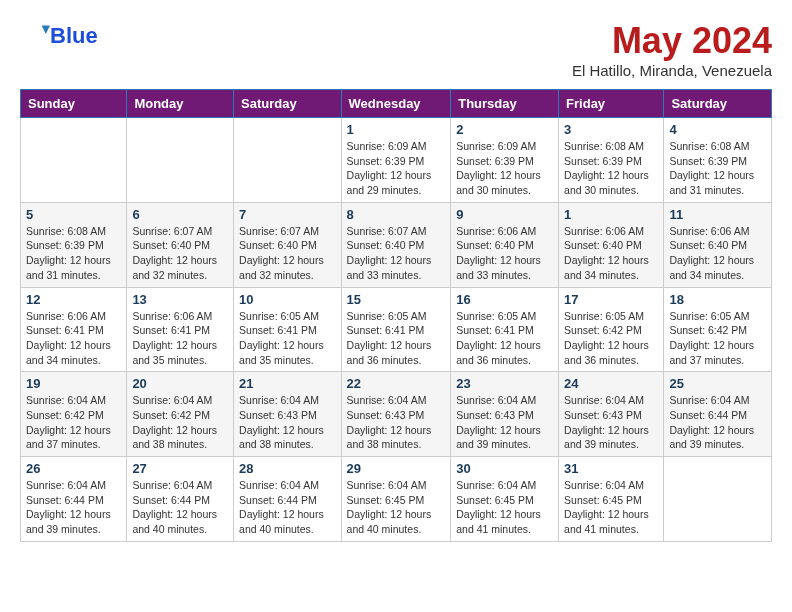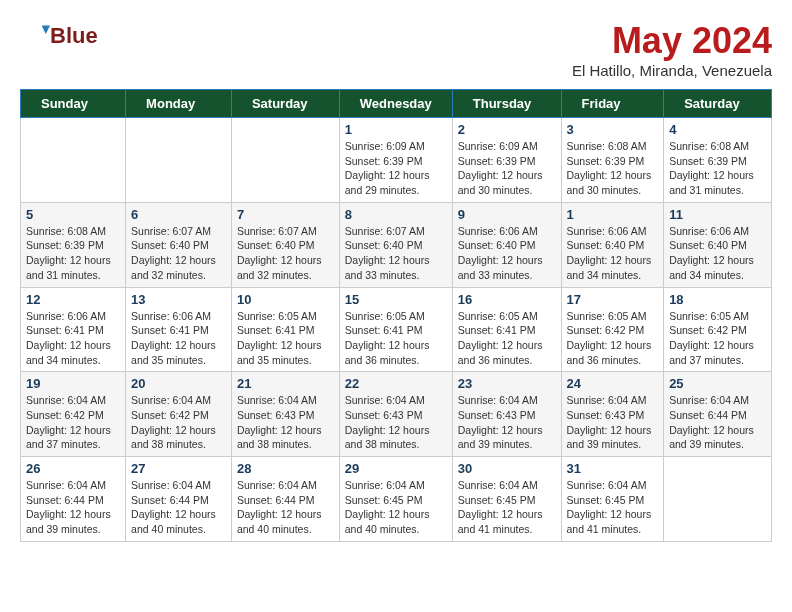--- a/index.html
+++ b/index.html
@@ -45,23 +45,23 @@
     .location {
       font-size: 15px;
       color: #333;
     }
     table {
       width: 100%;
       border-collapse: collapse;
       font-size: 11px;
     }
     thead tr th {
-      background-color: #14532d;
+      background-color: #701a75;
       color: #fff;
-      padding: 6px 20px;
+      padding: 6px 7px;
       text-align: left;
       font-size: 13px;
       font-weight: bold;
       border: 1px solid #2a7ab8;
     }
     tbody tr td {
       border: 1px solid #ccc;
       padding: 4px 5px;
       vertical-align: top;
       width: 113px;
@@ -93,21 +93,21 @@
 <body>
 
 <div class="header">
   <div class="logo">
     <div>
       <svg class="logo-icon" viewBox="0 0 40 40" xmlns="http://www.w3.org/2000/svg">
         <polygon points="28,8 40,8 34,20" fill="#2a7ab8"></polygon>
       </svg>
     </div>
     <div class="logo-text">
-      <div style="color:#7f1d1d;">Blue</div>
+      <div style="color:#1d4ed8;">Blue</div>
     </div>
   </div>
   <div class="title-area">
     <div class="month-title">May 2024</div>
     <div class="location">El Hatillo, Miranda, Venezuela</div>
   </div>
 </div>
 
 <table>
   <thead>

